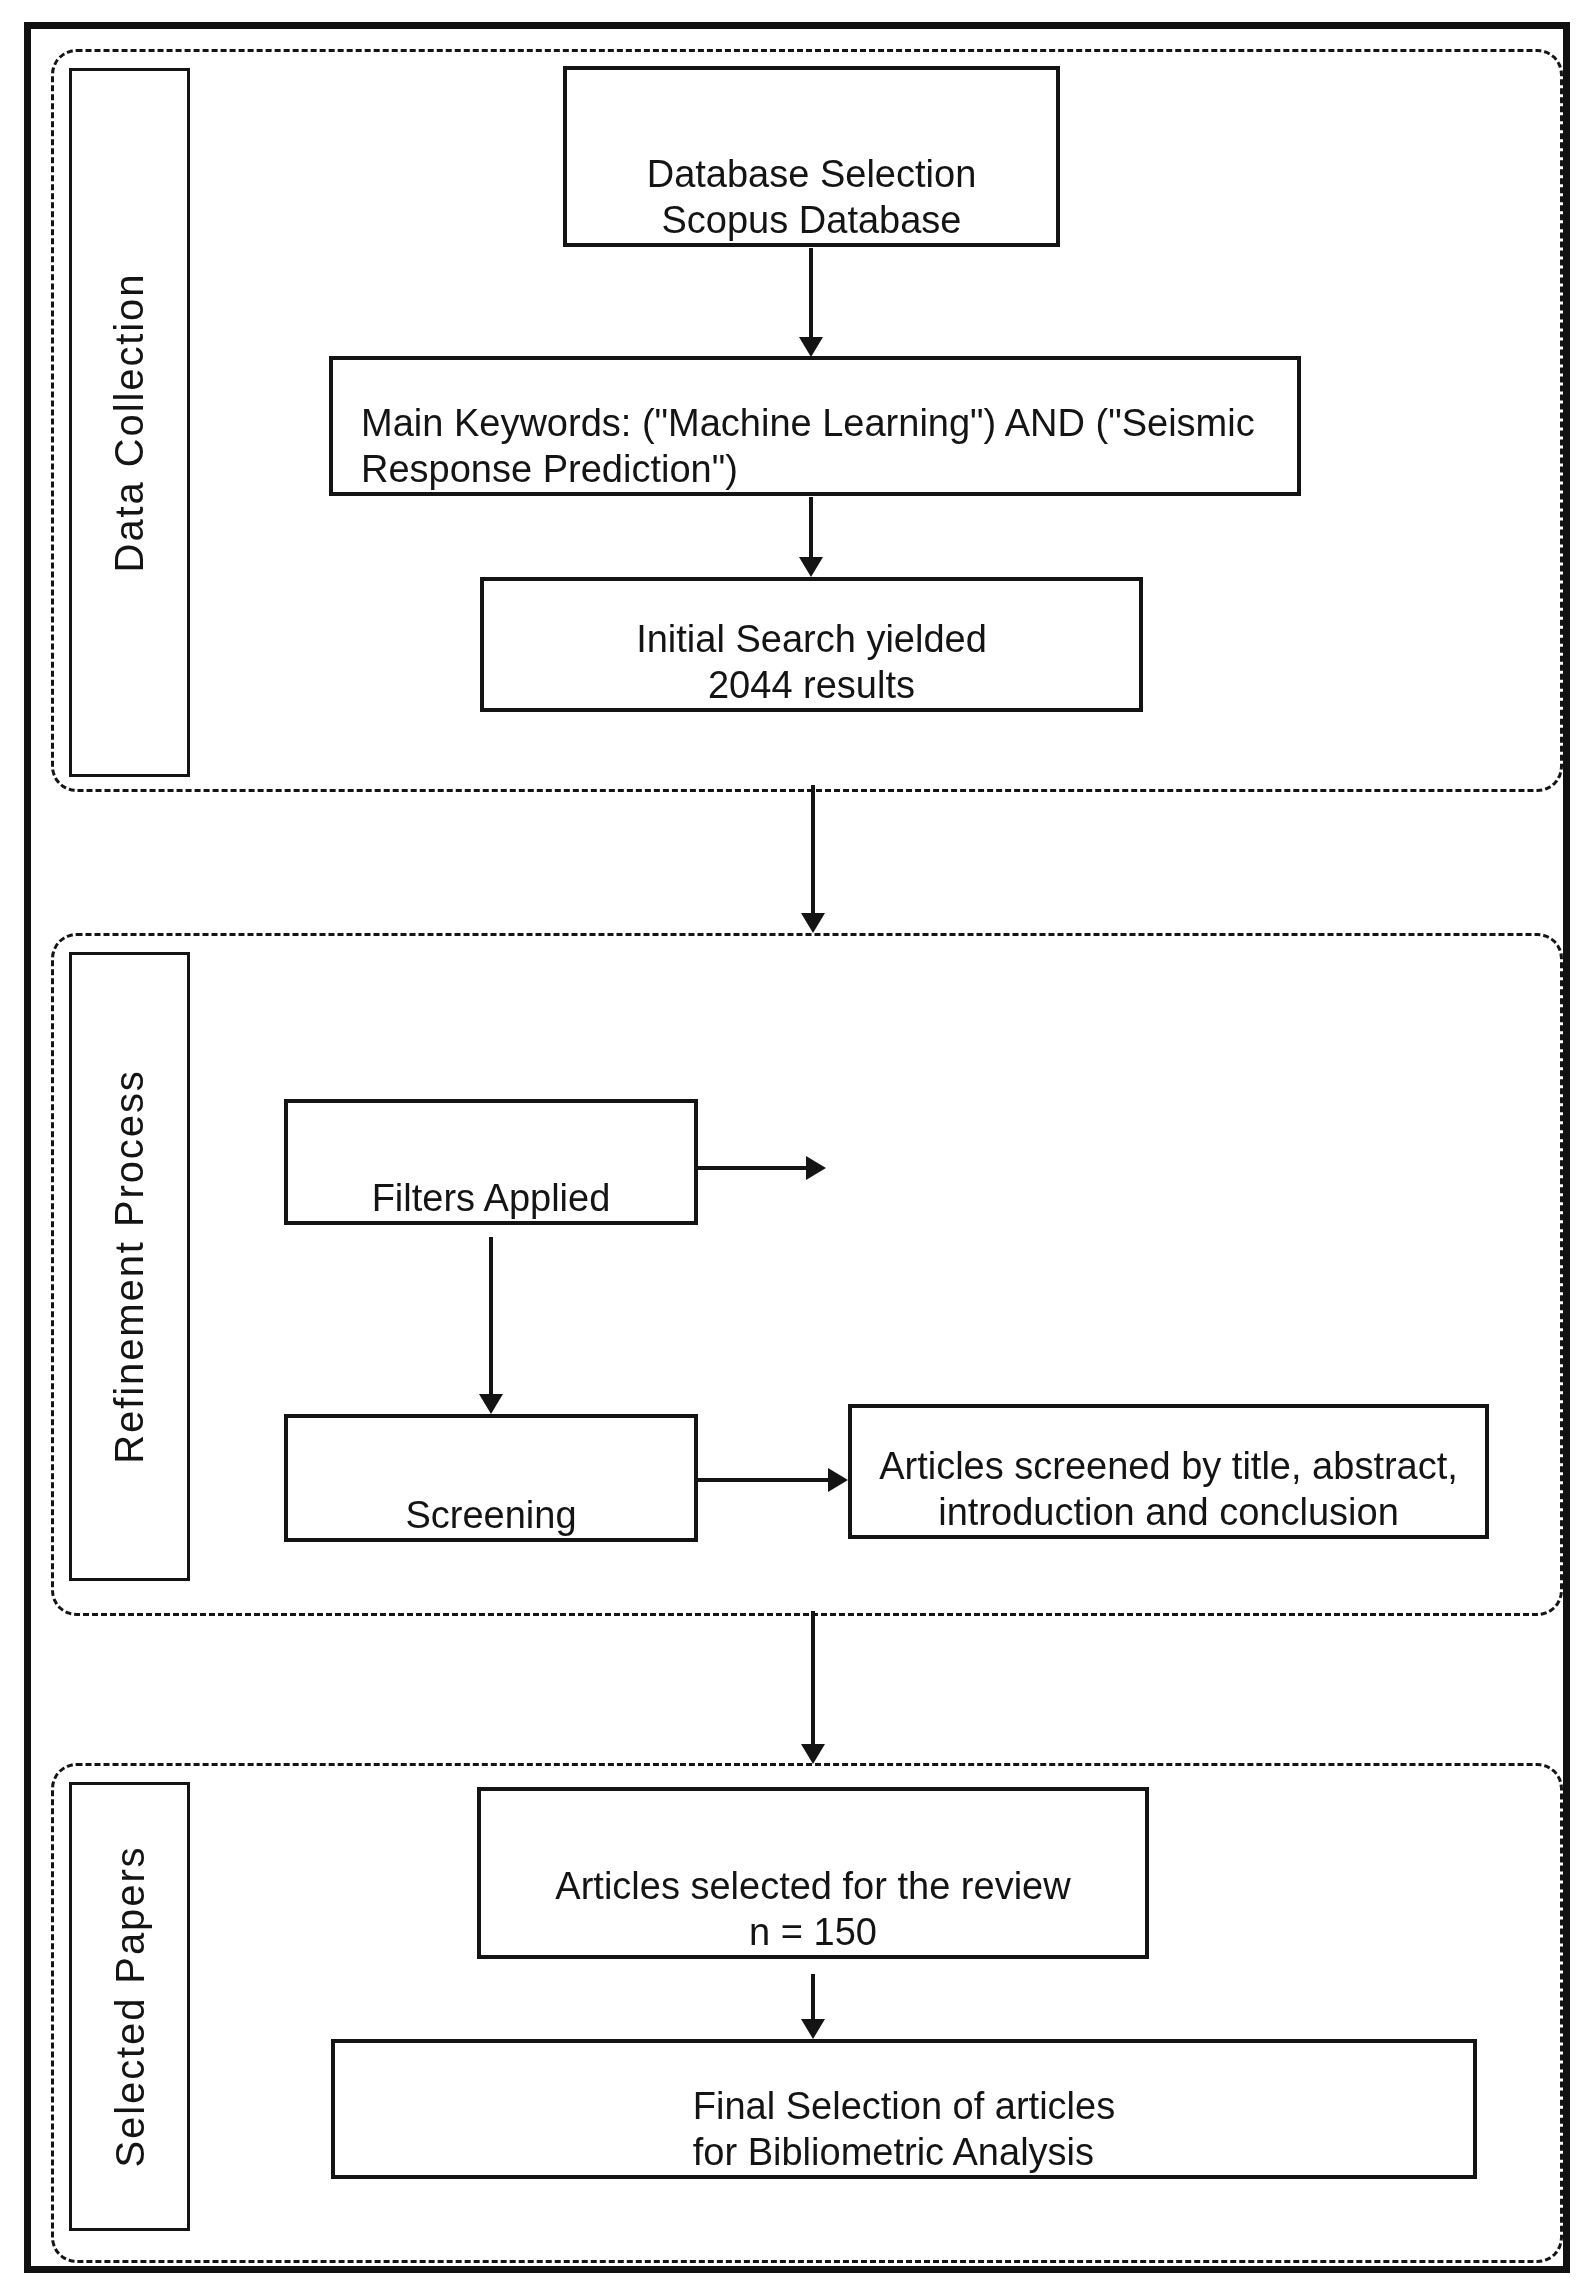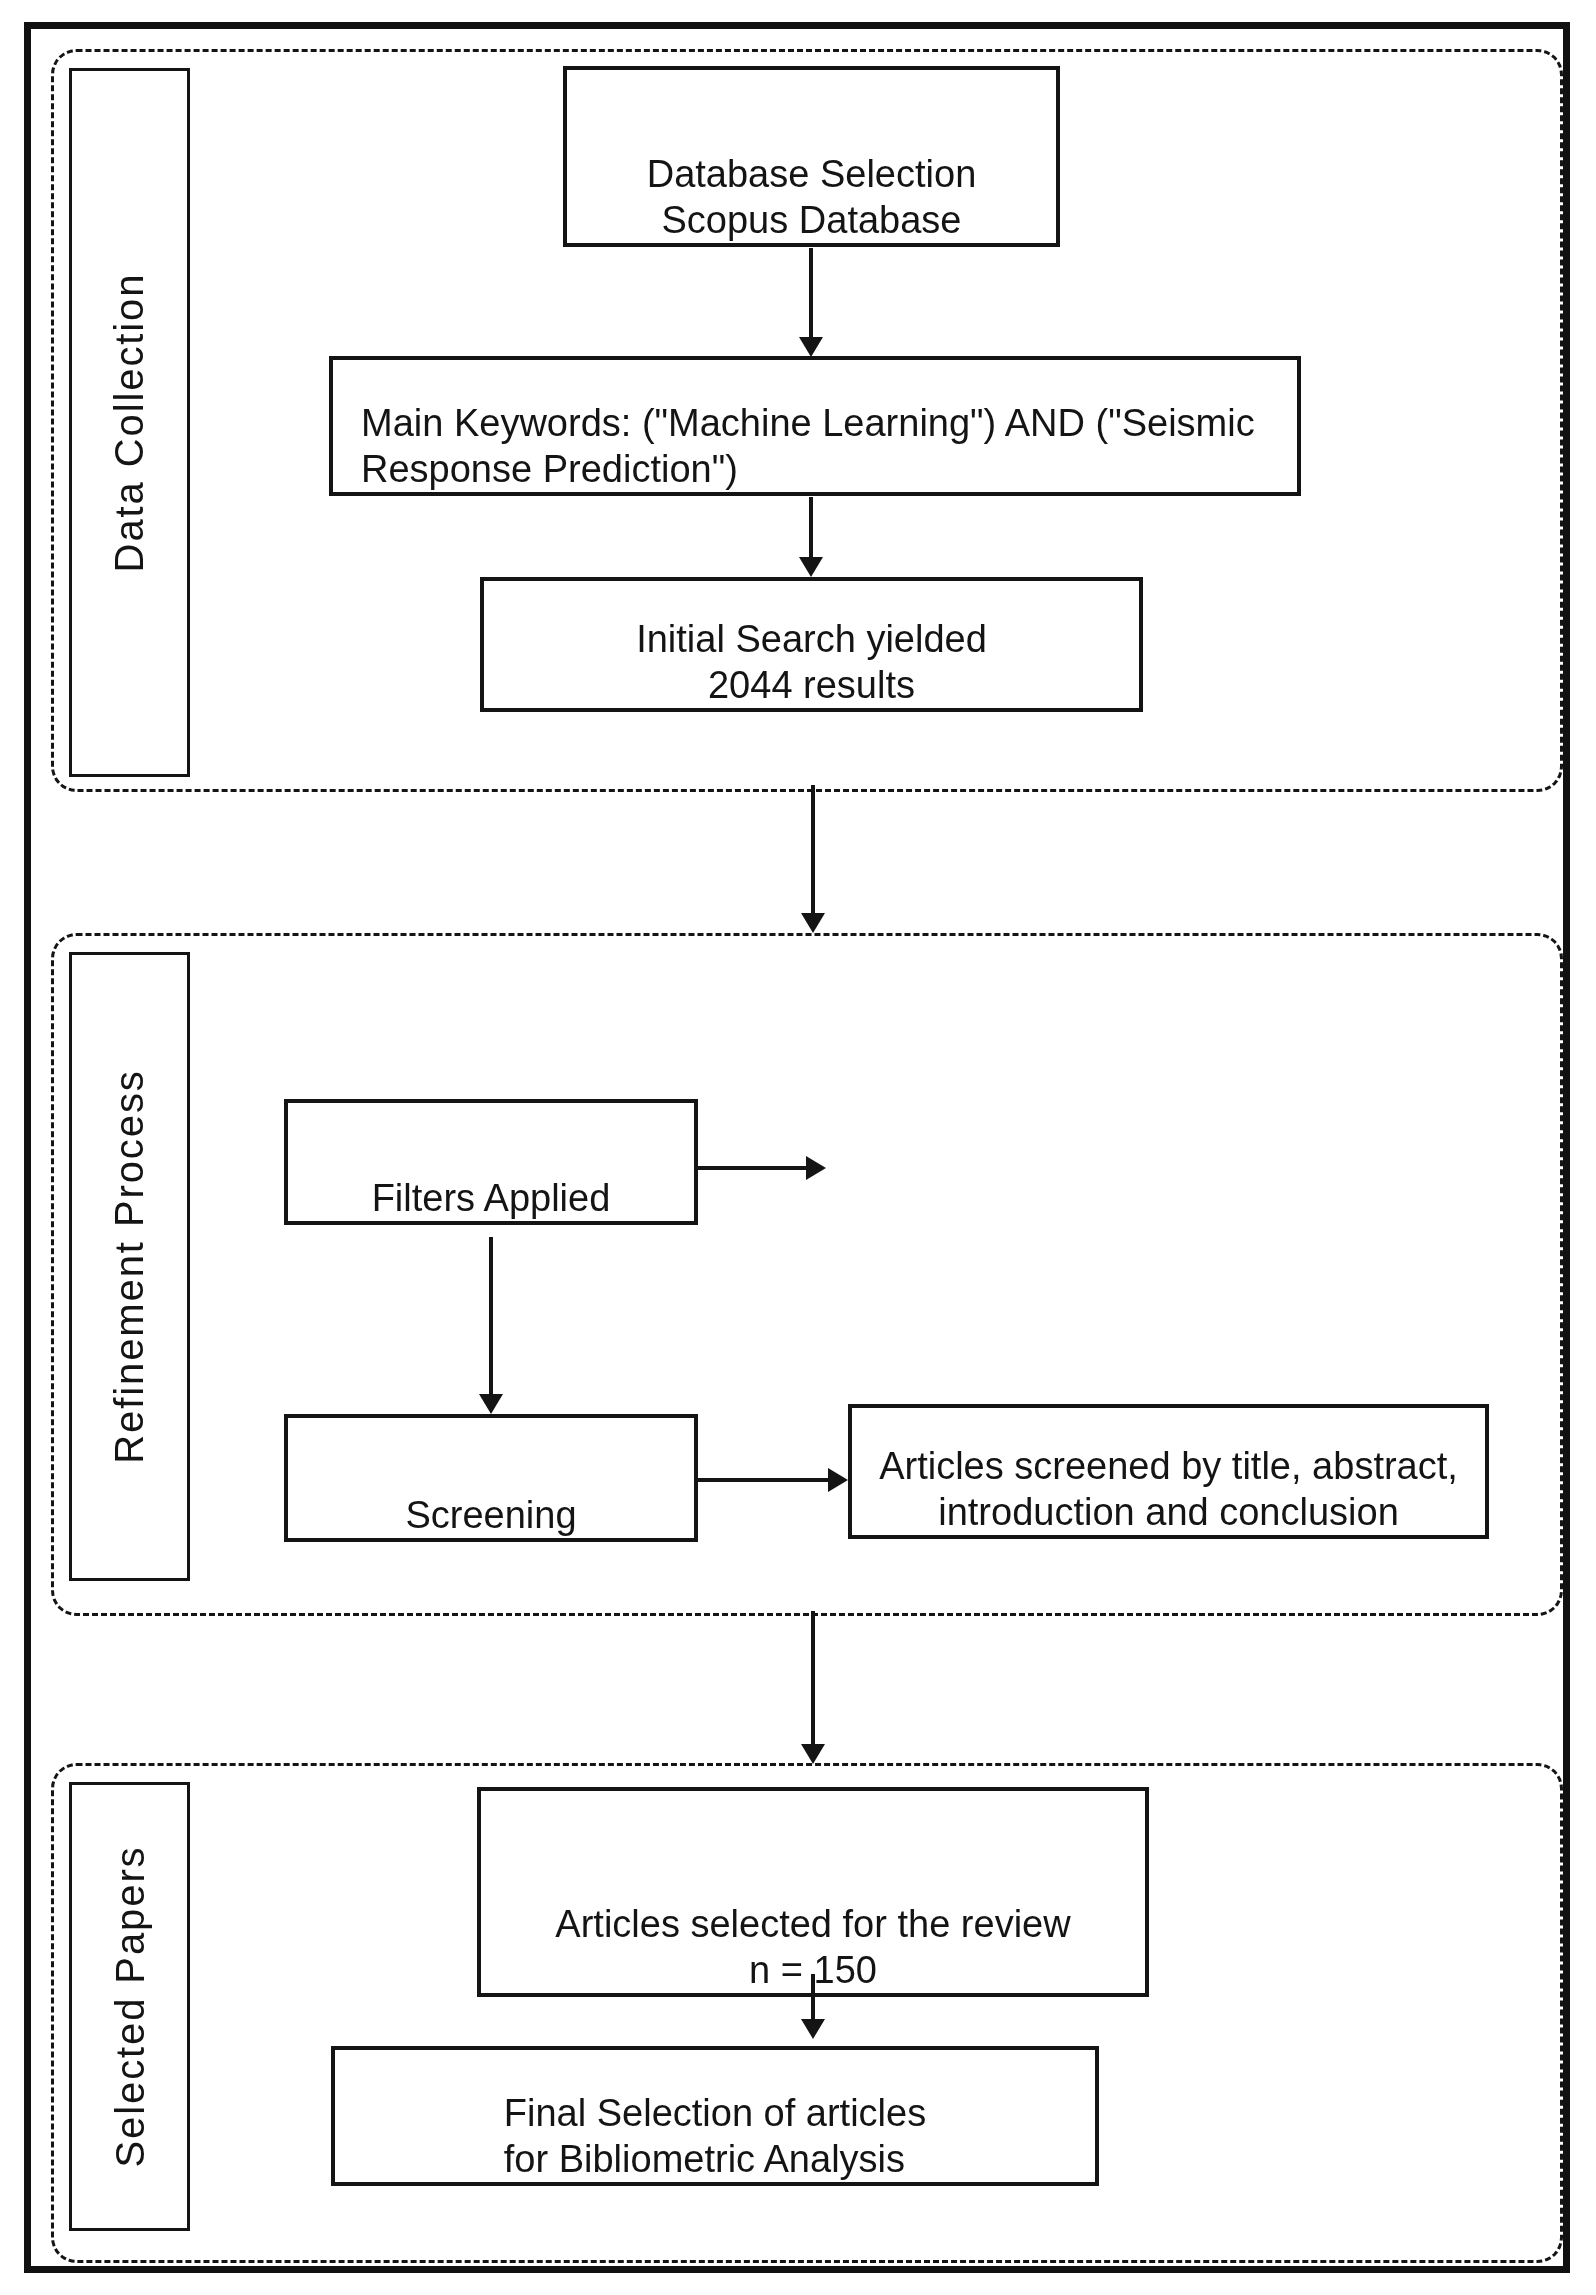--- a/index.html
+++ b/index.html
@@ -72,22 +72,22 @@
     color: #141414;
   }
   .box--database  { left: 563px;  top: 66px;  width: 497px;  height: 181px; }
   .box--keywords  { left: 329px;  top: 356px;  width: 972px; height: 140px; justify-content: flex-start; padding: 0 28px; }
   .box--keywords .box-text { text-align: left; }
   .box--initial   { left: 480px;  top: 577px;  width: 663px; height: 135px; }
   .box--filters   { left: 284px;  top: 1099px; width: 414px;  height: 126px; }
   .box--criteria  { left: 826px; top: 989px; width: 683px; height: 364px; }
   .box--screening { left: 284px;  top: 1414px; width: 414px;  height: 128px; }
   .box--screened  { left: 848px; top: 1404px; width: 641px; height: 135px; }
-  .box--selected  { left: 477px;  top: 1787px; width: 672px; height: 210px; }
-  .box--final     { left: 331px;  top: 2039px; width: 768px; height: 140px; margin-top: 7px; }
+  .box--selected  { left: 477px;  top: 1787px; width: 672px; height: 172px; }
+  .box--final     { left: 331px;  top: 2039px; width: 1146px; height: 140px; }
   .box--final .box-text { text-align: left; }
 
   .arrow-v {
     position: absolute;
     width: 24px;
     display: flex;
     flex-direction: column;
     align-items: center;
   }
   .arrow-v .stem { width: 3.8px; flex: 1; background: #141414; }

